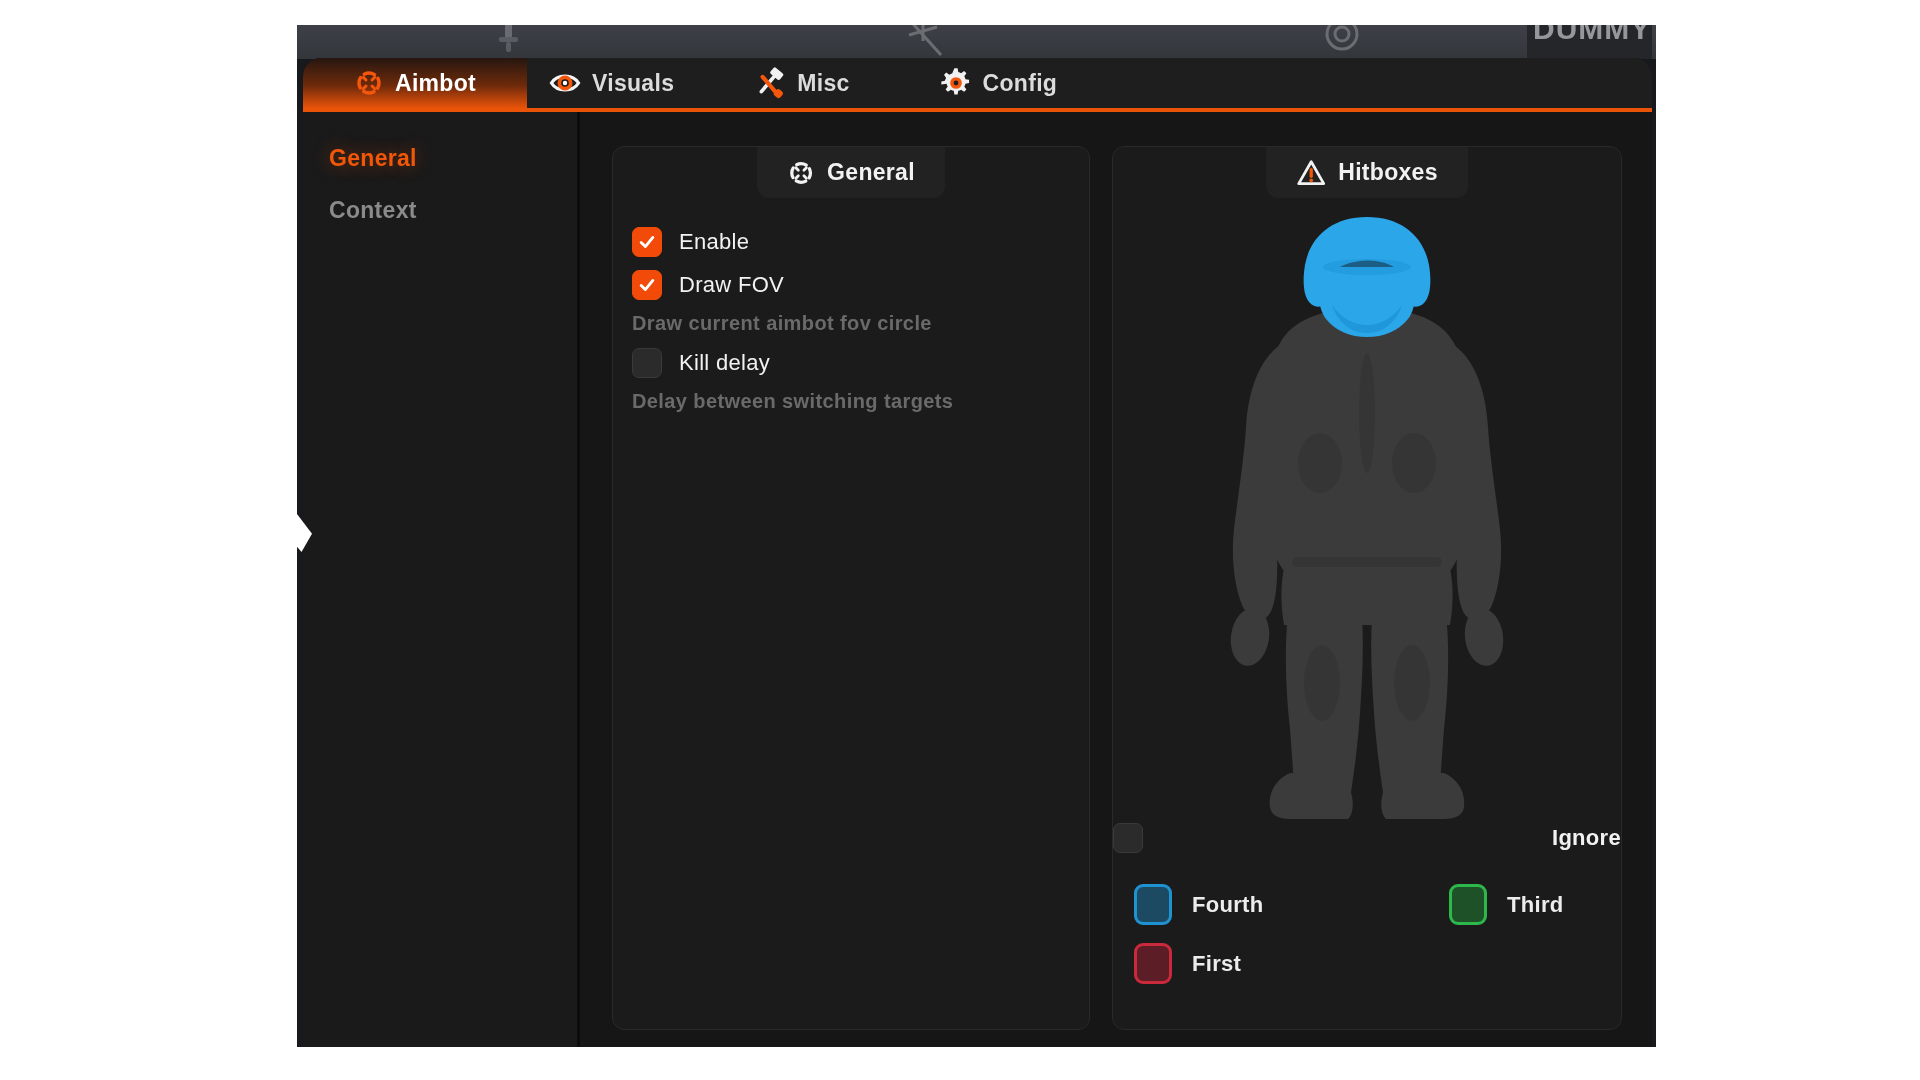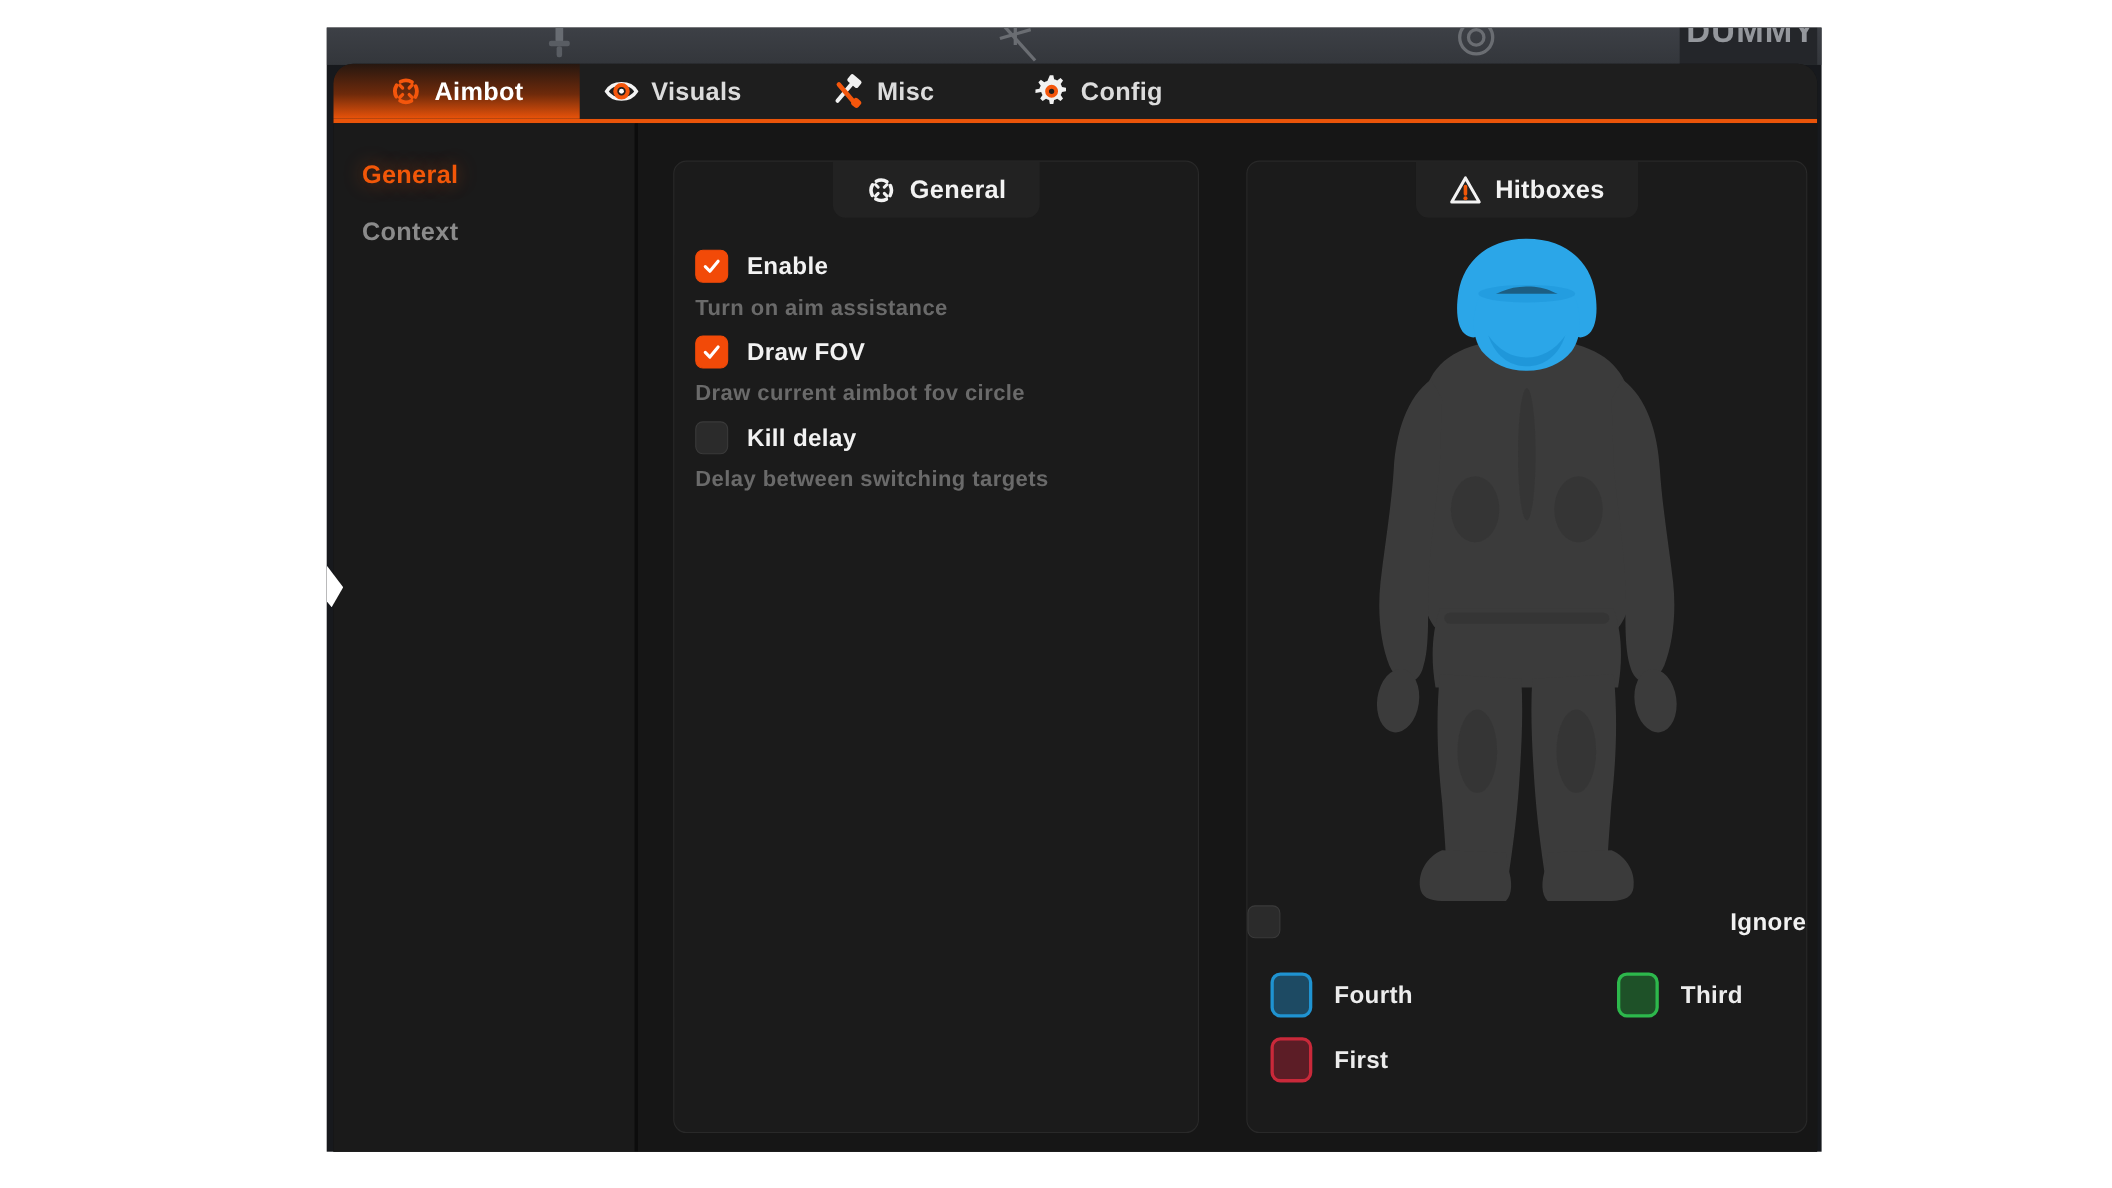--- a/index.html
+++ b/index.html
@@ -37,36 +37,36 @@
   .sidebar { width:274px; background:#1a1a1a; padding-top:20px; }
   .side-item { height:52px; display:flex; align-items:center; padding-left:26px;
     font-size:23px; font-weight:bold; color:#8b8b8b; letter-spacing:.3px; cursor:pointer; }
   .side-item.active { color:#f25708; text-shadow:0 0 18px rgba(242,87,8,.45); }
   .v-divider { width:3px; background:#0c0c0c; }
   .main { position:relative; flex:1; background:#161616; }
 
   .panel { position:absolute; top:34px; height:884px; background:#1b1b1b;
     border:1px solid #292929; border-radius:12px; }
   .panel-general { left:32px;  width:478px; }
-  .panel-hitboxes { left:532px; width:510px;margin-left:21px; }
+  .panel-hitboxes { left:532px; width:510px; }
   .panel-chip { position:absolute; top:0; left:50%; transform:translateX(-50%);
     background:#222222; border-radius:0 0 12px 12px; height:51px; padding:0 30px;
     display:flex; align-items:center; gap:12px; }
   .panel-chip .p-title { font-size:23px; font-weight:bold; color:#f2f2f2; letter-spacing:.3px; }
 
   
   .options { position:absolute; left:19px; top:80px; right:19px; }
   .opt { margin-bottom:13px; }
   .opt-row { display:flex; align-items:center; gap:17px; height:30px; cursor:pointer; }
   .checkbox { width:30px; height:30px; border-radius:7px; background:#2b2b2b;
     border:1px solid #3a3a3a; display:flex; align-items:center; justify-content:center; flex:0 0 auto; }
   .checkbox.checked { background:#f24a08; border-color:#f24a08; }
   .checkbox svg { display:none; }
   .checkbox.checked svg { display:block; }
-  .opt-label { font-size:22px; font-weight:bold; color:#f2f2f2; letter-spacing:.3px; }
+  .opt-label { font-size:22px; font-weight:normal; color:#f2f2f2; letter-spacing:.3px; }
   .opt-desc { margin-top:12px; font-size:20px; font-weight:bold; color:#6a6a6a; letter-spacing:.4px; }
 
   
   .soldier { position:absolute; top:66px; left:50%; transform:translateX(-50%); }
   .ignore-row { position:absolute; top:676px; left:0; right:0; display:flex; align-items:center;
     justify-content:space-between; gap:28px; }
   .ignore-label { font-size:22px; font-weight:bold; color:#f2f2f2; letter-spacing:.3px; }
   .legend { position:absolute; top:737px; left:21px; right:21px;
     display:grid; grid-template-columns:315px 1fr; row-gap:18px; }
   .legend-item { display:flex; align-items:center; gap:20px; }
@@ -175,21 +175,20 @@
           <div class="options">
             <div class="opt">
               <div class="opt-row">
                 <div class="checkbox checked">
                   <svg width="20" height="20" viewBox="0 0 24 24">
                     <path d="M5 12.5 L10 17.5 L19 6.5" fill="none" stroke="#ffffff" stroke-width="3.4" stroke-linecap="round" stroke-linejoin="round"></path>
                   </svg>
                 </div>
                 <span class="opt-label">Enable</span>
               </div>
-              <div class="opt-desc">Turn on aim assistance</div>
             </div>
 
             <div class="opt">
               <div class="opt-row">
                 <div class="checkbox checked">
                   <svg width="20" height="20" viewBox="0 0 24 24">
                     <path d="M5 12.5 L10 17.5 L19 6.5" fill="none" stroke="#ffffff" stroke-width="3.4" stroke-linecap="round" stroke-linejoin="round"></path>
                   </svg>
                 </div>
                 <span class="opt-label">Draw FOV</span>

